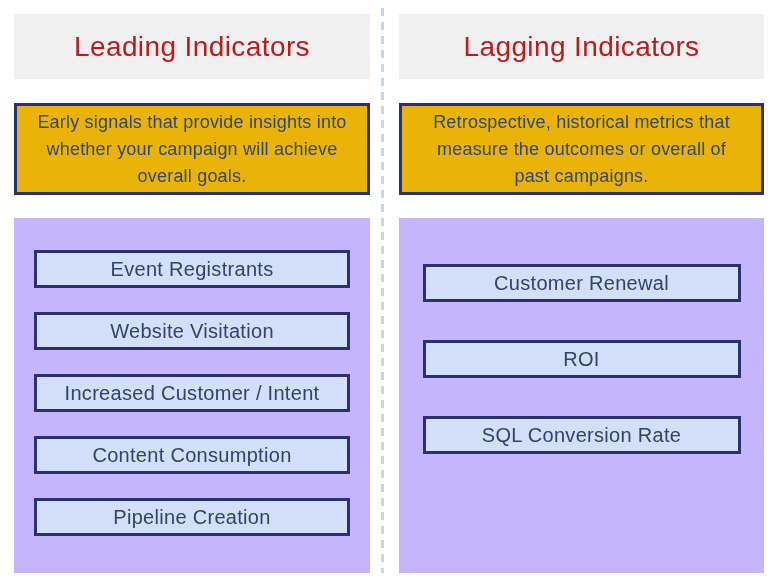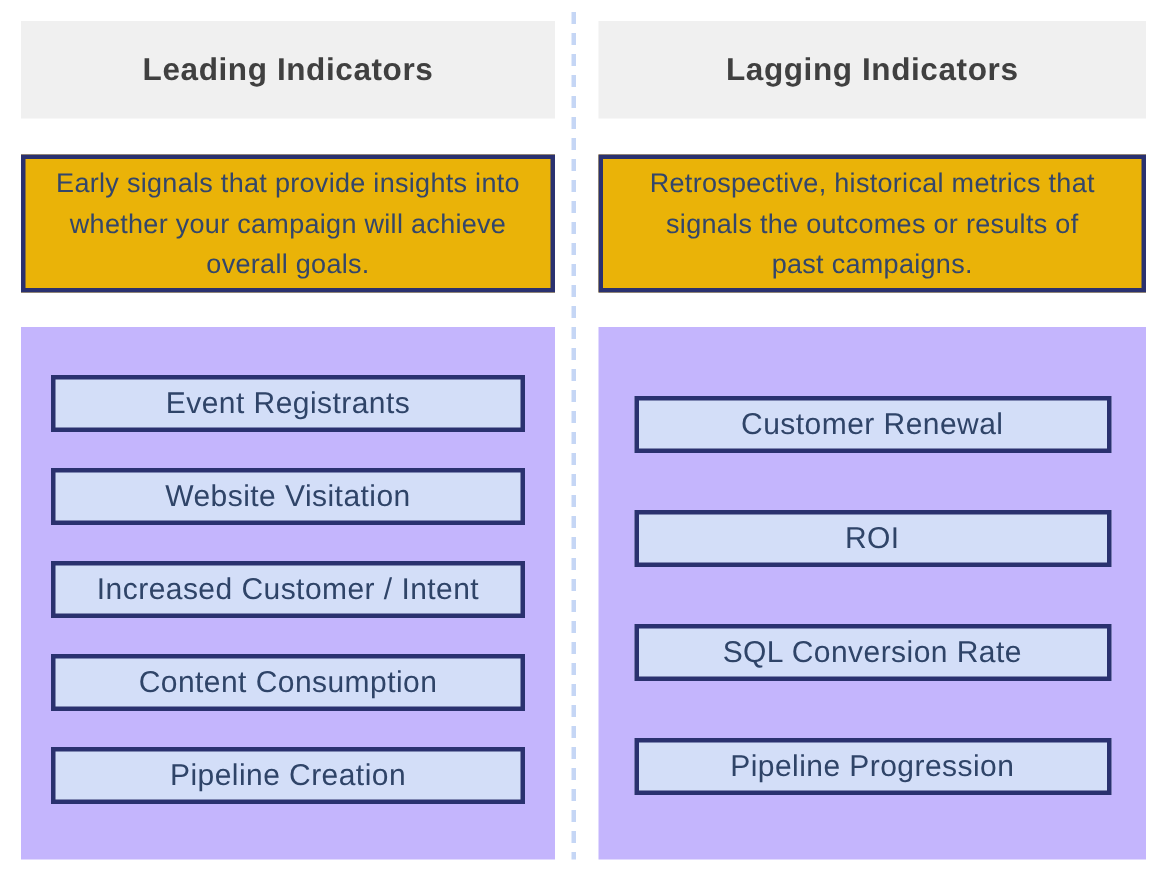--- a/index.html
+++ b/index.html
@@ -44,23 +44,23 @@
   }
 
   .header-panel {
     height: 65px;
     background: #f0f0f0;
     display: flex;
     align-items: center;
     justify-content: center;
   }
   .col-title {
-    font-size: 21px;
-    font-weight: bold;
-    color: #404040;
+    font-size: 28px;
+    font-weight: normal;
+    color: #b91c1c;
     letter-spacing: 0.4px;
     white-space: nowrap;
   }
 
   .desc-box {
     margin-top: 24px;
     height: 92px;
     box-sizing: border-box;
     border: 3px solid #2a316f;
     background: #eab308;
@@ -131,24 +131,23 @@
       </div>
     </div>
 
     <div class="col-gap"></div>
 
     <div class="col col-right">
       <div class="header-panel">
         <div class="col-title">Lagging Indicators</div>
       </div>
       <div class="desc-box">
-        <p class="desc-text">Retrospective, historical metrics that signals the outcomes or results of past campaigns.</p>
+        <p class="desc-text">Retrospective, historical metrics that measure the outcomes or overall of past campaigns.</p>
       </div>
       <div class="items-panel">
         <div class="item">Customer Renewal</div>
         <div class="item">ROI</div>
         <div class="item">SQL Conversion Rate</div>
-        <div class="item">Pipeline Progression</div>
       </div>
     </div>
 
   </div>
 </div>
 
 </body></html>

